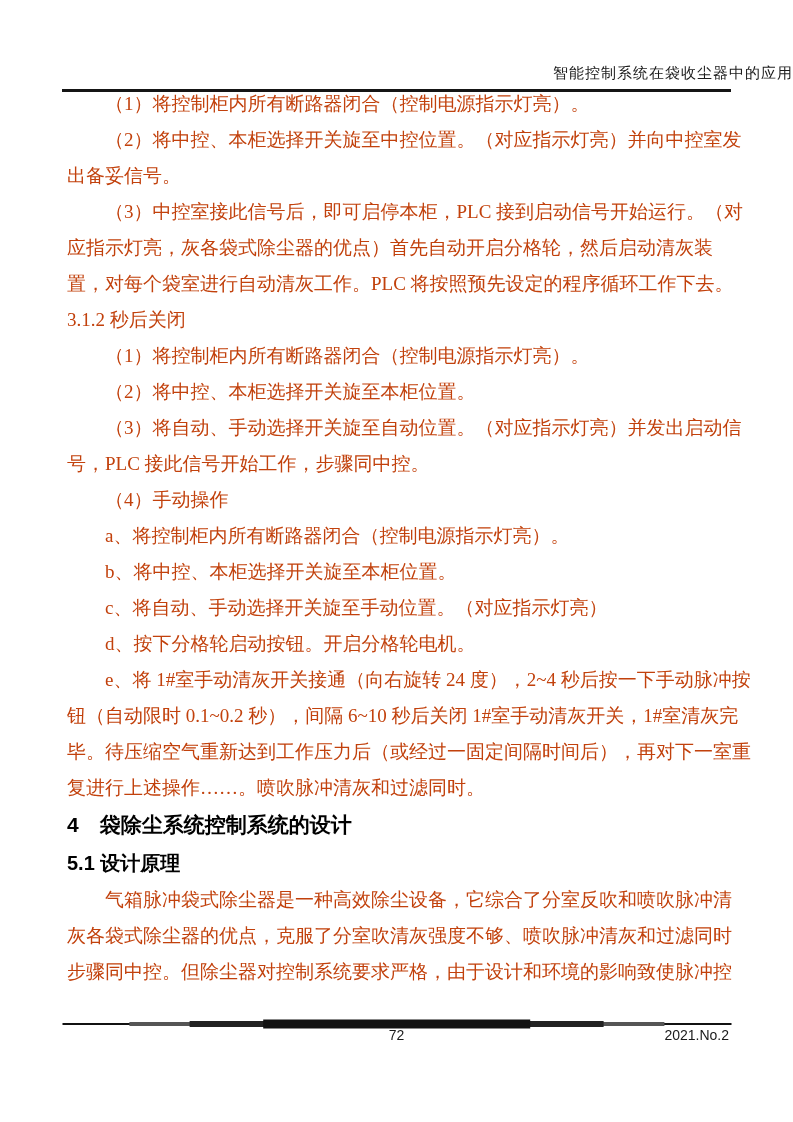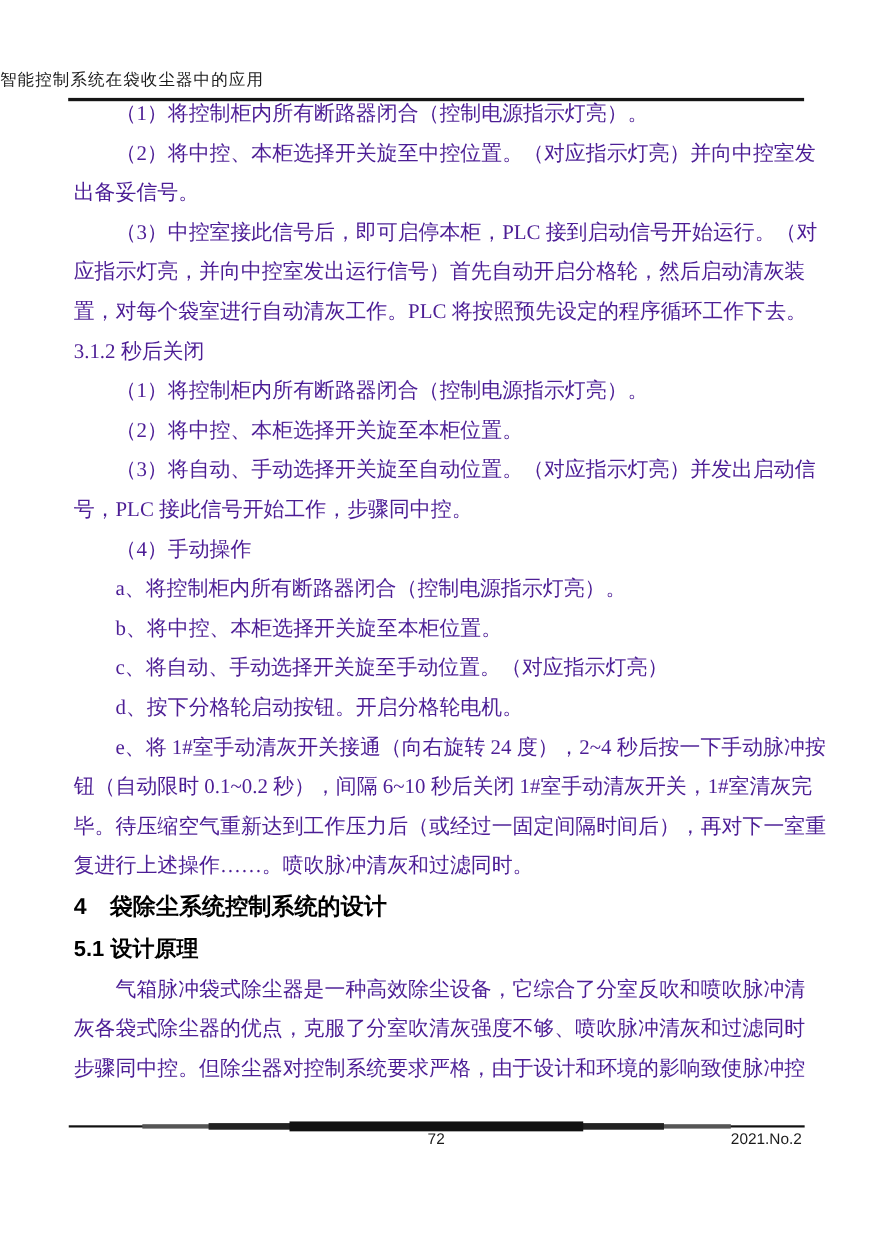--- a/index.html
+++ b/index.html
@@ -9,37 +9,37 @@
     font-family: "Liberation Serif", "DejaVu Serif", serif;
     color: #111111;
     position: relative;
     overflow: hidden;
   }
   .page { position: absolute; inset: 0; background: #ffffff; }
 
   
   .header-title {
     position: absolute; top: 62px; left: 0; right: 0;
-    text-align: left;
+    text-align: right;
     font-size: 15px; line-height: 22px;
     color: #1a1a1a;
     letter-spacing: 1px;
   }
   .header-rule {
     position: absolute; top: 89px; left: 62px; right: 62px;
     height: 3px; background: #151515;
   }
 
   
   .page-body {
     position: absolute; top: 86px; left: 67px; right: 62px;
   }
   .line {
     font-size: 19px; height: 36px; line-height: 36px;
-    white-space: nowrap; color: #4c1d95;
+    white-space: nowrap; color: #c2410c;
   }
   .line.indent { text-indent: 2em; }
   .line.flush  { text-indent: 0; }
   .line.h1 {
     font-family: "Liberation Sans", "DejaVu Sans", sans-serif;
     font-weight: bold; font-size: 21px; height: 38px; line-height: 38px;
     color: #000;
   }
   .line.h2 {
     font-family: "Liberation Sans", "DejaVu Sans", sans-serif;
@@ -75,21 +75,21 @@
 
   <div class="header-title">智能控制系统在袋收尘器中的应用</div>
 
   <div class="header-rule"></div>
 
   <div class="page-body">
       <div class="line indent">（1）将控制柜内所有断路器闭合（控制电源指示灯亮）。</div>
       <div class="line indent">（2）将中控、本柜选择开关旋至中控位置。（对应指示灯亮）并向中控室发</div>
       <div class="line flush">出备妥信号。</div>
       <div class="line indent">（3）中控室接此信号后，即可启停本柜，PLC 接到启动信号开始运行。（对</div>
-      <div class="line flush">应指示灯亮，并向中控室发出运行信号）首先自动开启分格轮，然后启动清灰装</div>
+      <div class="line flush">应指示灯亮，灰各袋式除尘器的优点）首先自动开启分格轮，然后启动清灰装</div>
       <div class="line flush">置，对每个袋室进行自动清灰工作。PLC 将按照预先设定的程序循环工作下去。</div>
       <div class="line flush">3.1.2 秒后关闭</div>
       <div class="line indent">（1）将控制柜内所有断路器闭合（控制电源指示灯亮）。</div>
       <div class="line indent">（2）将中控、本柜选择开关旋至本柜位置。</div>
       <div class="line indent">（3）将自动、手动选择开关旋至自动位置。（对应指示灯亮）并发出启动信</div>
       <div class="line flush">号，PLC 接此信号开始工作，步骤同中控。</div>
       <div class="line indent">（4）手动操作</div>
       <div class="line indent">a、将控制柜内所有断路器闭合（控制电源指示灯亮）。</div>
       <div class="line indent">b、将中控、本柜选择开关旋至本柜位置。</div>
       <div class="line indent">c、将自动、手动选择开关旋至手动位置。（对应指示灯亮）</div>

